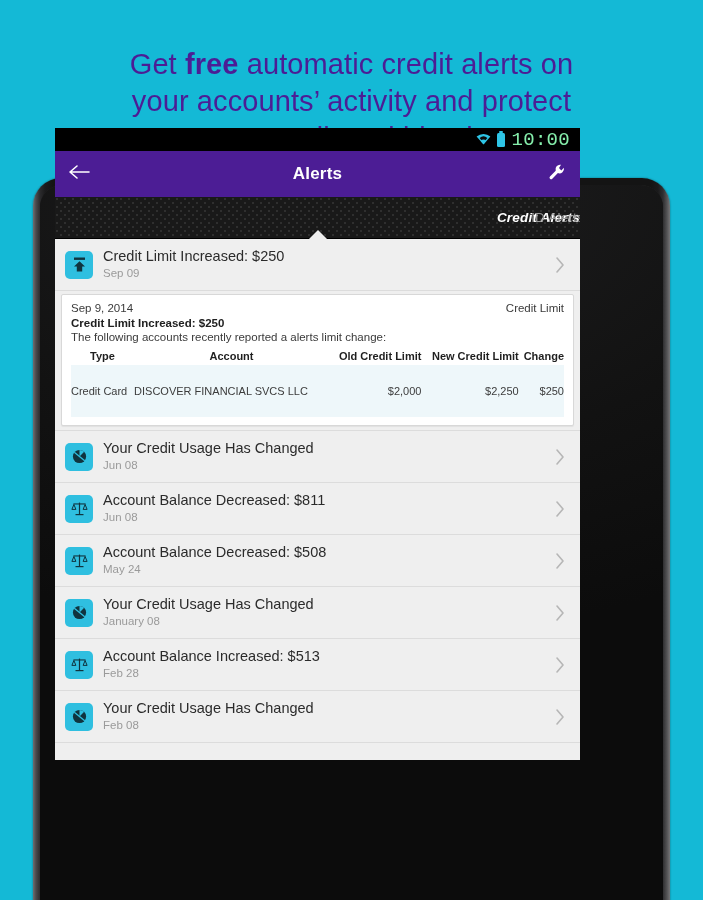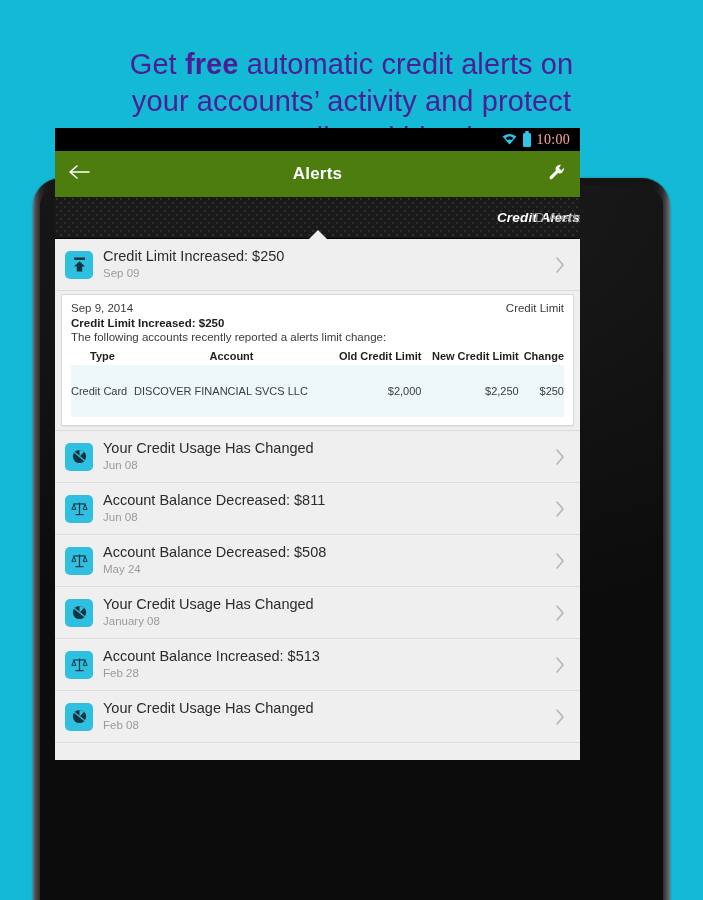--- a/index.html
+++ b/index.html
@@ -86,27 +86,27 @@
     width:8px; height:14px;
     border-radius:1.5px;
     background:#2ec5e6;
     position:relative;
   }
   .sb-batt::before{
     content:""; position:absolute; left:2px; top:-2px;
     width:4px; height:2px; background:#2ec5e6; border-radius:1px;
   }
   .sb-time{
-    color:#fca5a5; font-size:14px; letter-spacing:.3px;
-    font-family:Liberation Serif, serif;
+    color:#86efac; font-size:19px; letter-spacing:.3px;
+    font-family:Liberation Mono, monospace;
   }
 
   
   .appbar{
-    height:46px; background:#4d7c0f;
+    height:46px; background:#4c1d95;
     display:flex; align-items:center;
     position:relative;
   }
   .appbar-title{
     position:absolute; left:0; right:0; text-align:center;
     color:#fff; font-size:17px; font-weight:700; letter-spacing:.2px;
   }
   .back-btn{
     width:48px; height:46px;
     display:flex; align-items:center; justify-content:center;

